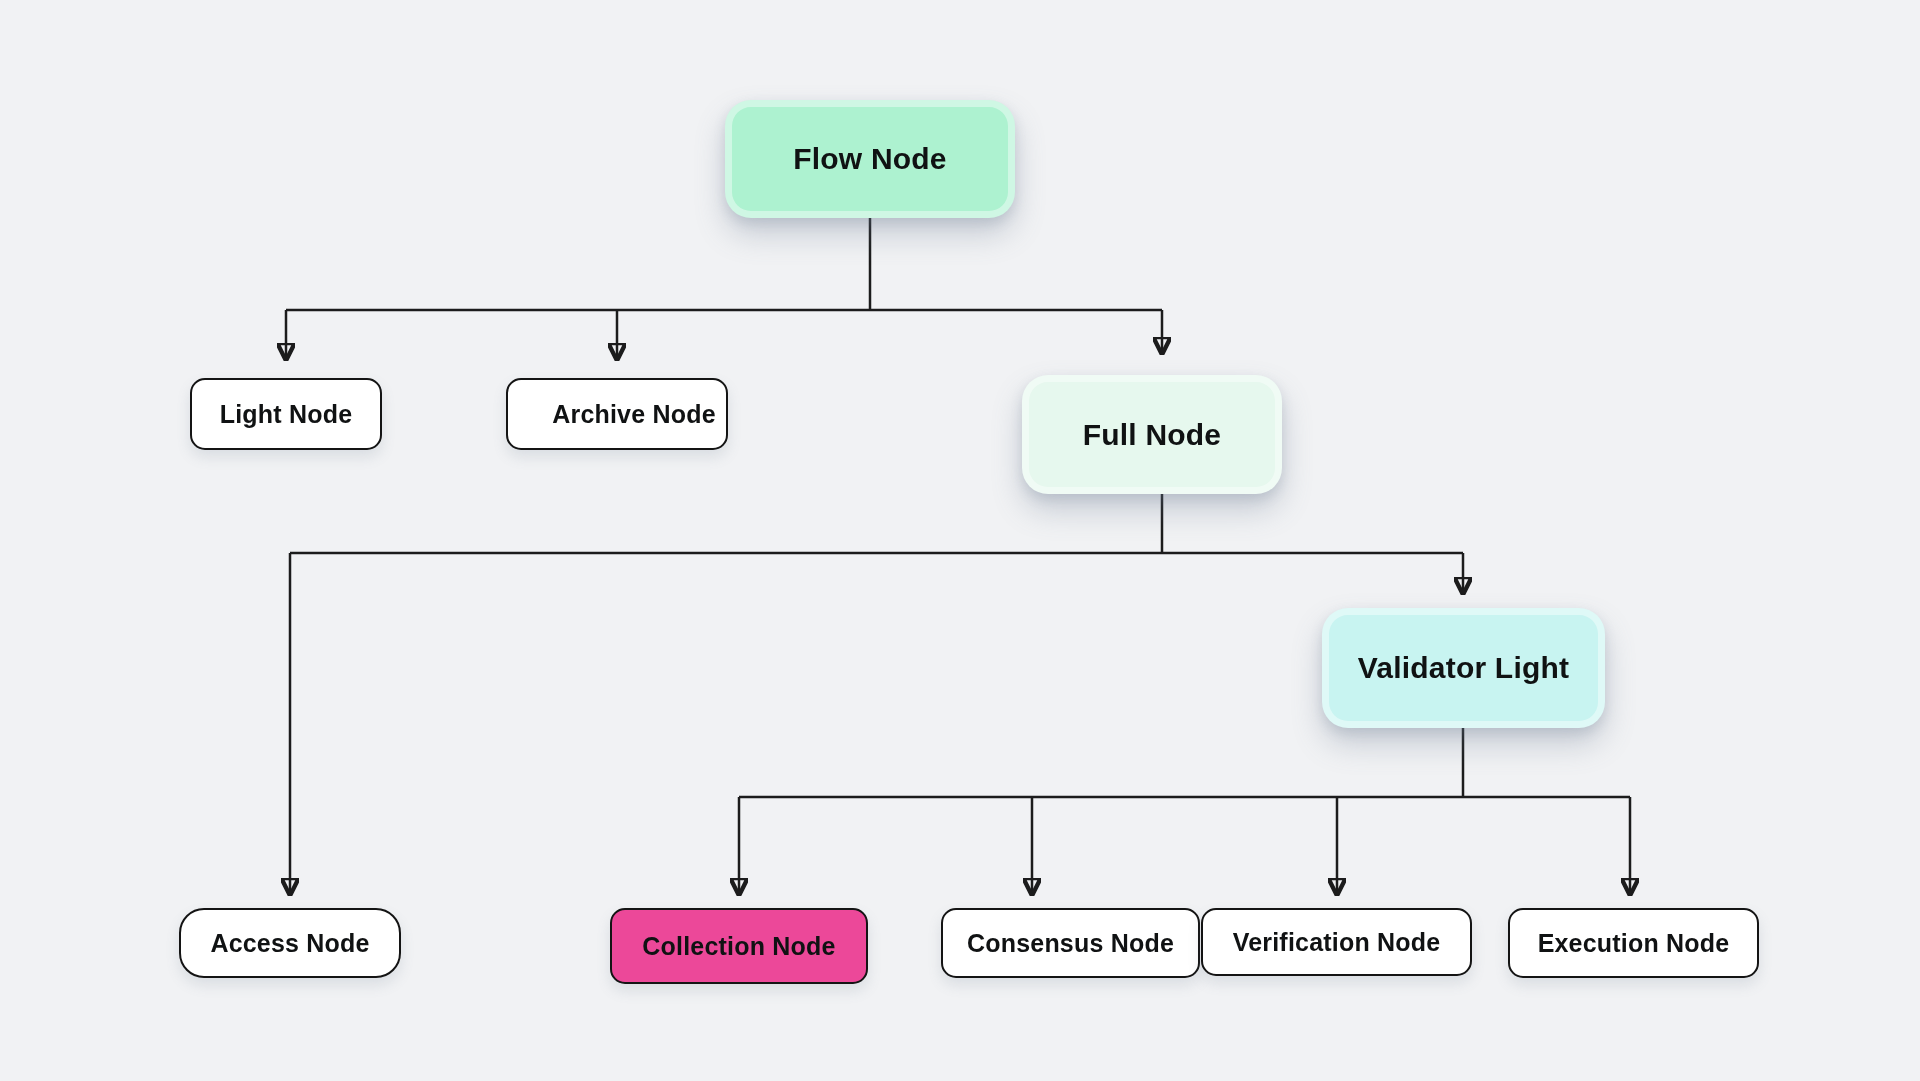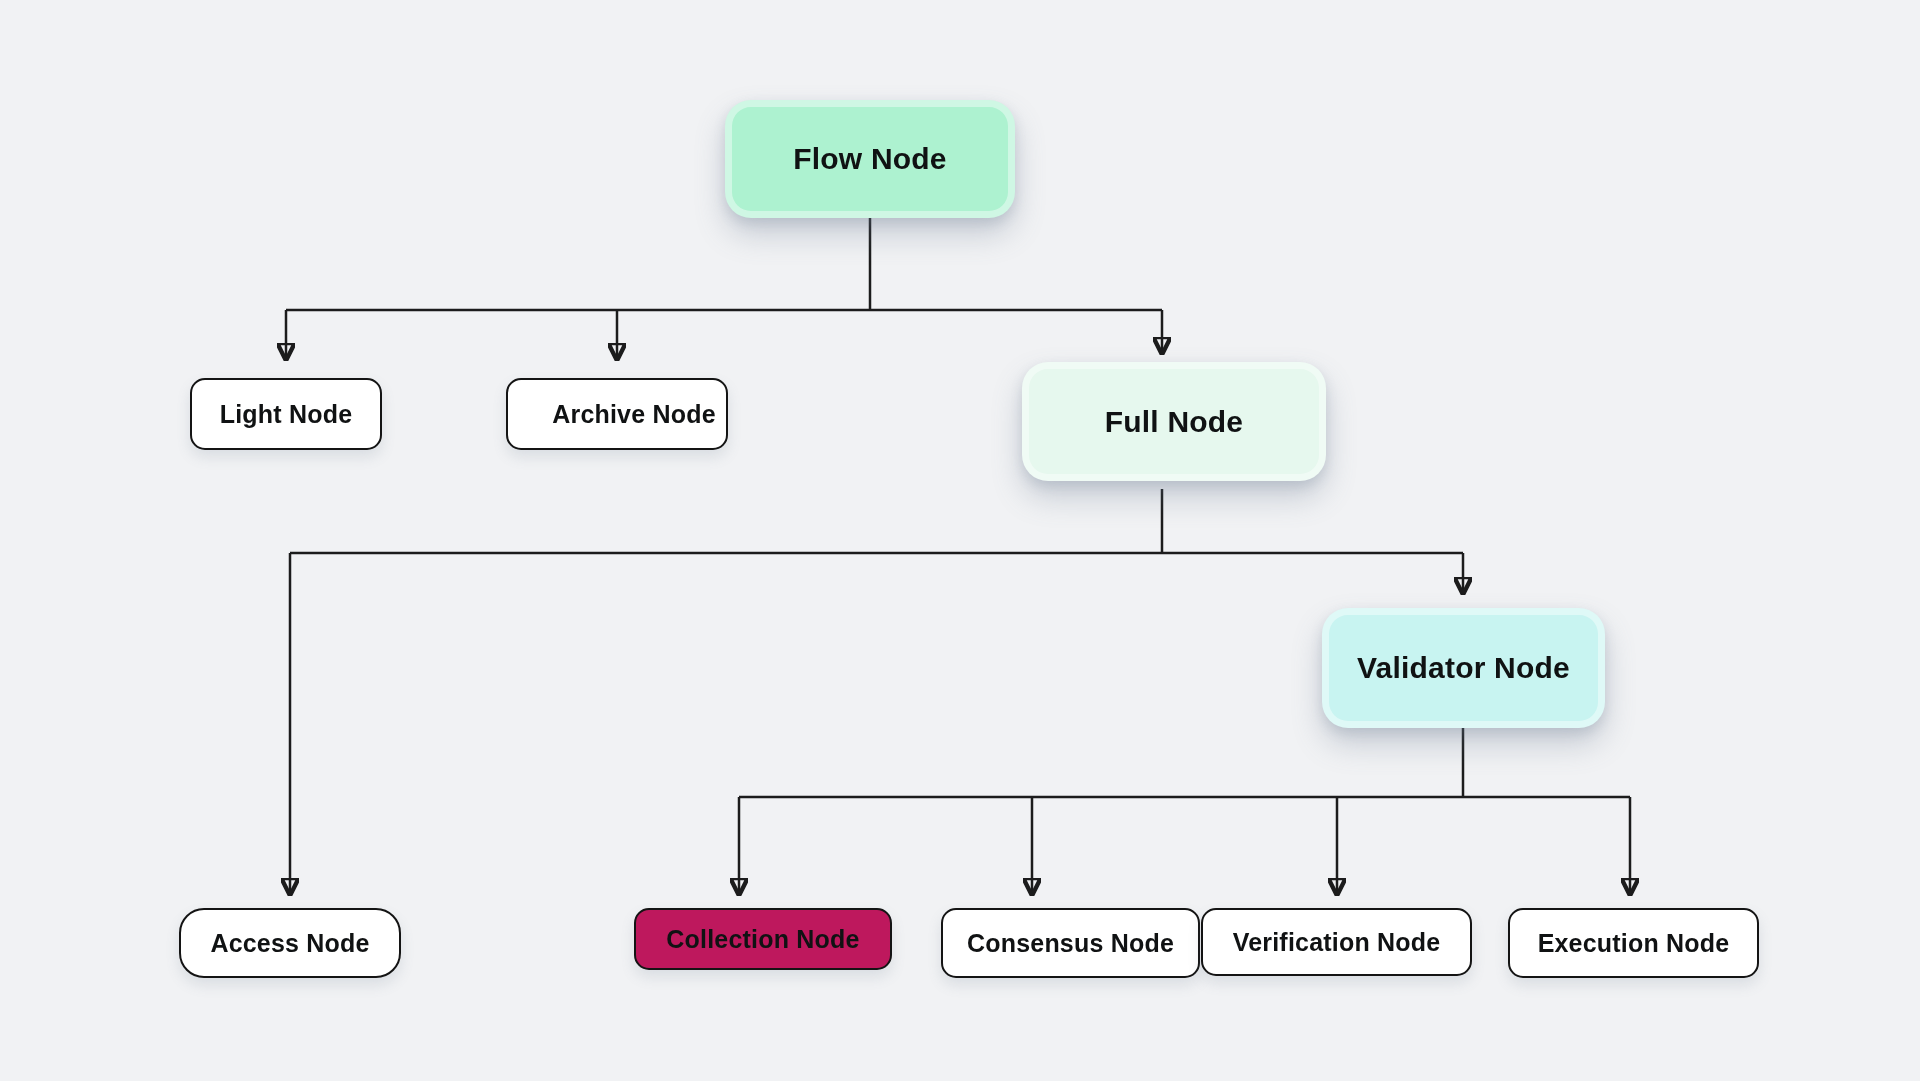--- a/index.html
+++ b/index.html
@@ -92,33 +92,33 @@
   </div>
 
   <div class="node leaf" style="left: 190px; top: 378px; width: 192px; height: 72px; background-color: rgb(255, 255, 255);">
     <span class="label">Light Node</span>
   </div>
 
   <div class="node leaf" style="left: 506px; top: 378px; width: 222px; height: 72px; background-color: rgb(255, 255, 255); padding-left: 34px;">
     <span class="label">Archive Node</span>
   </div>
 
-  <div class="node accent" style="left: 1022px; top: 362px; width: 304px; height: 119px; background-color: rgb(230, 248, 238);">
+  <div class="node accent" style="left: 1022px; top: 375px; width: 260px; height: 119px; background-color: rgb(230, 248, 238);">
     <span class="label">Full Node</span>
   </div>
 
   <div class="node accent" style="left: 1322px; top: 608px; width: 283px; height: 120px; background-color: rgb(200, 244, 241);">
-    <span class="label">Validator Node</span>
+    <span class="label">Validator Light</span>
   </div>
 
   <div class="node leaf" style="left: 179px; top: 908px; width: 222px; height: 70px; background-color: rgb(255, 255, 255); border-radius: 25px;">
     <span class="label">Access Node</span>
   </div>
 
-  <div class="node leaf" style="left: 610px; top: 908px; width: 258px; height: 62px; background-color: #be185d; margin-left: 24px;">
+  <div class="node leaf" style="left: 610px; top: 908px; width: 258px; height: 76px; background-color: #ec4899;">
     <span class="label">Collection Node</span>
   </div>
 
   <div class="node leaf" style="left: 903px; top: 908px; width: 259px; height: 70px; background-color: rgb(255, 255, 255); margin-left: 38px;">
     <span class="label">Consensus Node</span>
   </div>
 
   <div class="node leaf" style="left: 1201px; top: 908px; width: 271px; height: 68px; background-color: rgb(255, 255, 255);">
     <span class="label">Verification Node</span>
   </div>

